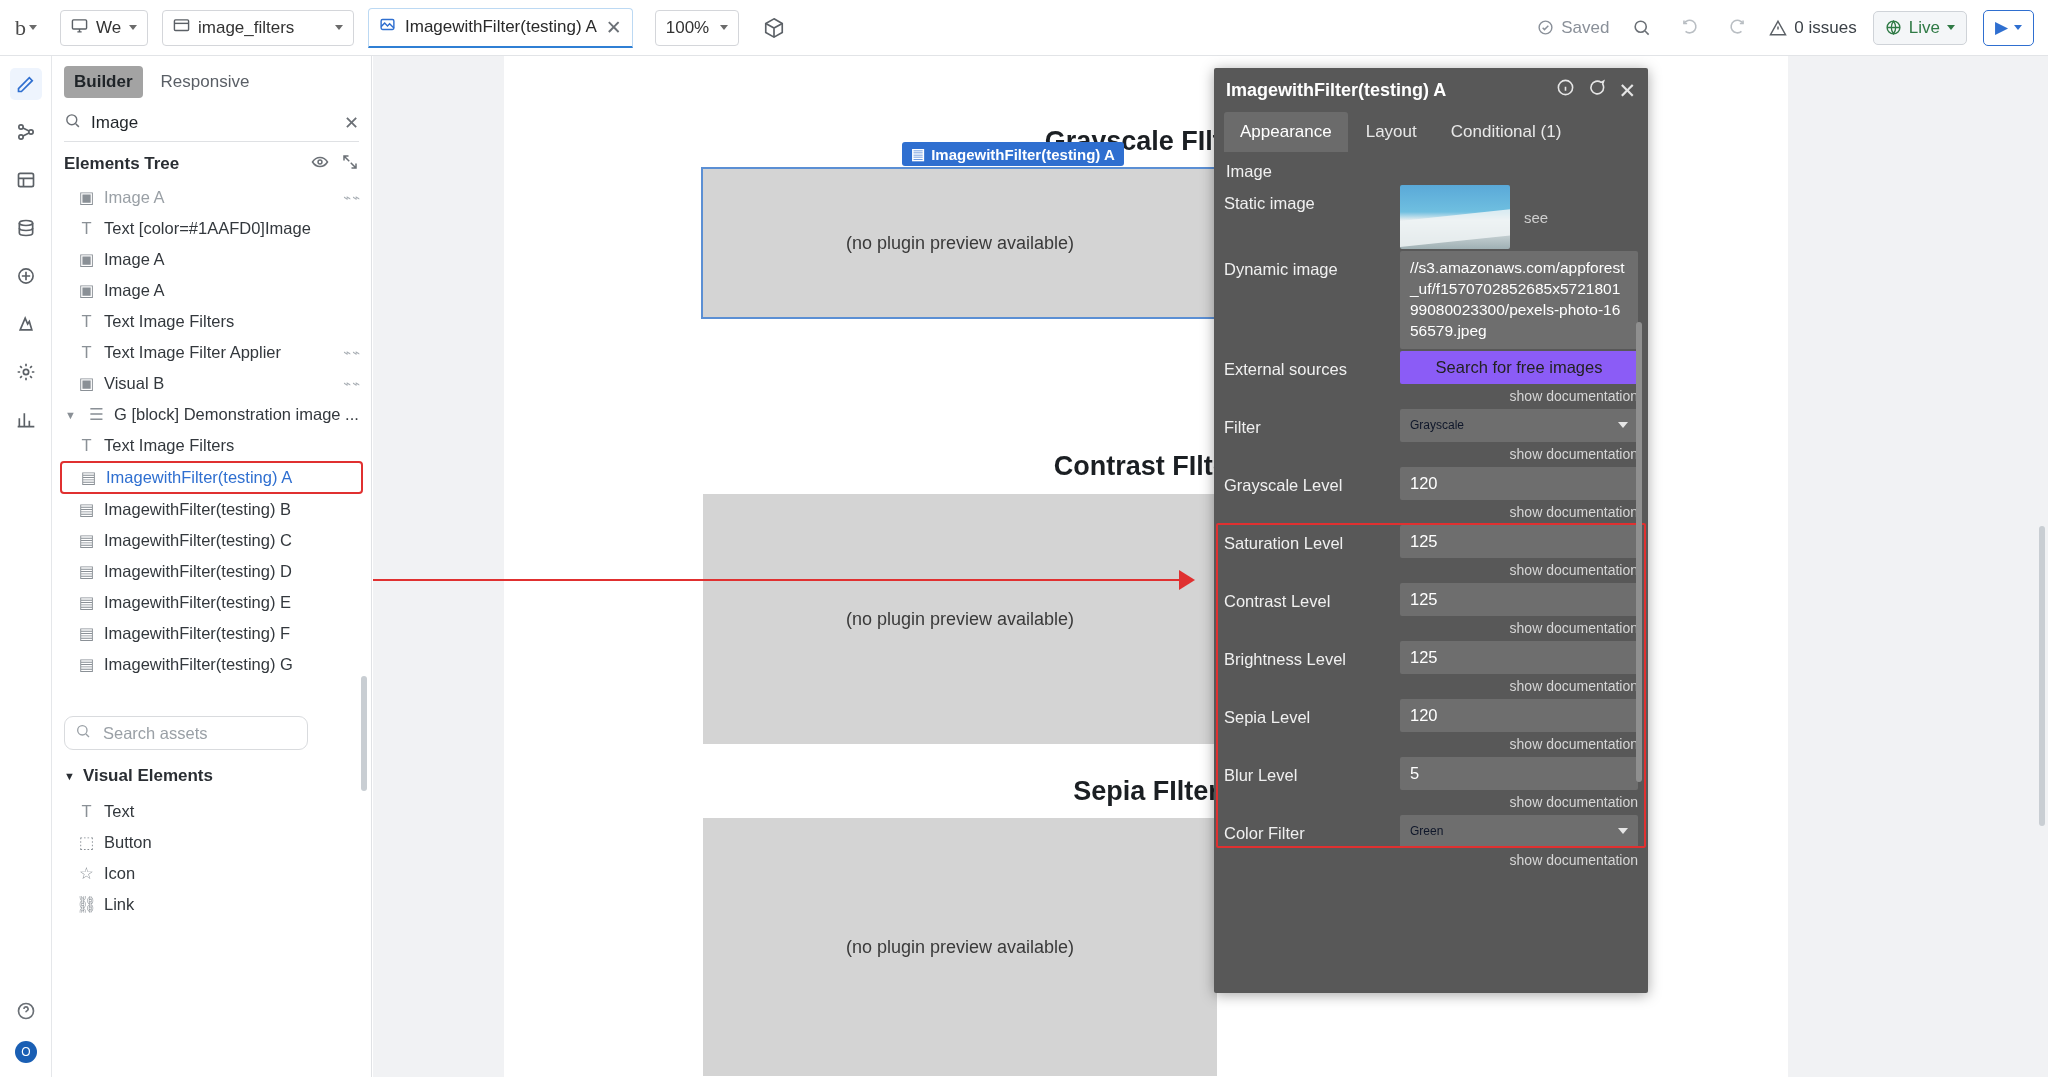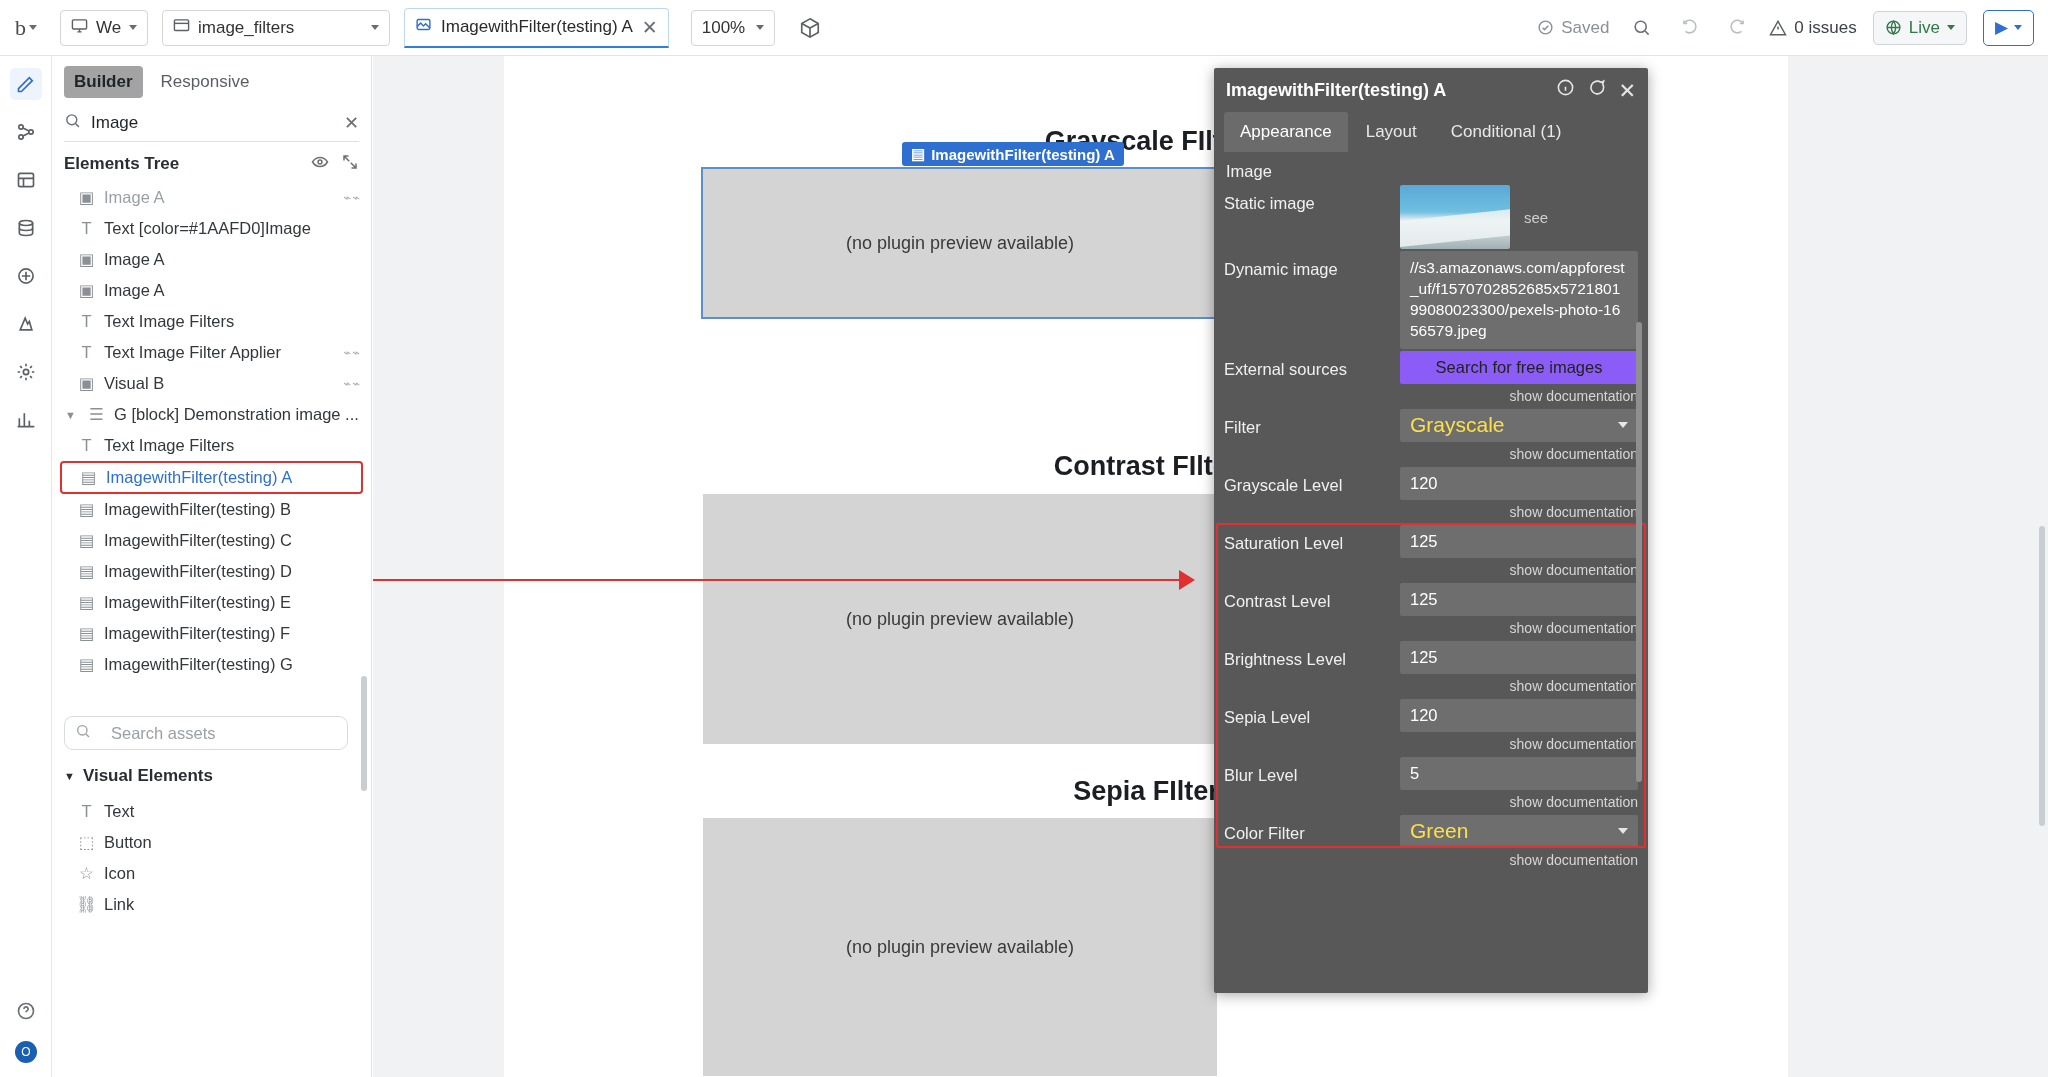--- a/index.html
+++ b/index.html
@@ -27,21 +27,21 @@
   .logo-b { font-size: 22px; font-weight: 400; font-family: "Liberation Serif", serif; }
   .caret { width: 0; height: 0; border-left: 4px solid transparent;
            border-right: 4px solid transparent; border-top: 5px solid #6b6b6b; }
   .tb-select {
     height: 36px; border: 1px solid #d4d6da; border-radius: 4px;
     display: flex; align-items: center; padding: 0 10px; gap: 8px;
     background: #fff; font-size: 17px; color: #333;
   }
   .tb-select .label { flex: 1; white-space: nowrap; overflow: hidden; }
   .sel-web { width: 88px; margin-left: 8px; }
-  .sel-page { width: 228px; margin-left: 14px; }
+  .sel-page { width: 192px; margin-left: 14px; }
   .sel-zoom { width: 84px; margin-left: 22px; }
   .tab-chip {
     height: 40px; margin-left: 14px; min-width: 214px;
     border: 1px solid #bcd9f3; border-bottom: 2px solid #2f7fd4;
     border-radius: 4px 4px 0 0; background: #fff;
     display: flex; align-items: center; padding: 0 10px; gap: 9px;
     font-size: 17px;
   }
   .tab-chip .x { margin-left: auto; color: #6b7076; font-size: 19px; line-height: 1; }
   .cube-btn { margin-left: 18px; width: 34px; height: 34px; display: flex;
@@ -106,23 +106,23 @@
   .trow .tico { width: 17px; display: flex; align-items: center; justify-content: center; color: #8a9096; }
   .trow.dim { color: #9aa0a6; }
   .trow .trail { margin-left: auto; color: #a8aeb4; font-size: 13px; letter-spacing: 1px; }
   .trow.selected {
     color: #2f6fd0; background: #fff;
     border: 2px solid #e03030; border-radius: 4px;
     margin: 0 8px 0 8px; padding-left: 18px; height: 33px;
   }
   .trow.group { padding-left: 10px; font-weight: 400; }
   .assets-search {
-    position: absolute; left: 12px; top: 660px; width: 284px; height: 34px;
+    position: absolute; left: 12px; top: 660px; width: 244px; height: 34px;
     border: 1px solid #d9dbde; border-radius: 9px; display: flex; align-items: center;
-    gap: 20px; padding: 0 10px; color: #9aa0a6; font-size: 16.5px; background: #fff;
+    gap: 12px; padding: 0 10px; color: #9aa0a6; font-size: 16.5px; background: #fff;
   }
   .ve-head {
     position: absolute; left: 12px; top: 710px; font-size: 17px; font-weight: 700;
     color: #2a2e33; display: flex; align-items: center; gap: 8px;
   }
   .ve-list { position: absolute; left: 0; top: 740px; width: 320px; }
   .scroll-thumb {
     position: absolute; right: 4px; top: 620px; width: 6px; height: 115px;
     background: #c9ced3; border-radius: 3px;
   }
@@ -183,21 +183,21 @@
   .plabel { width: 176px; font-size: 16.5px; color: #f0f0f0; padding-top: 9px; }
   .pfield { flex: 1; }
   .pinput {
     background: #6e6e6e; border: none; border-radius: 2px; height: 33px;
     display: flex; align-items: center; padding: 0 10px; font-size: 16.5px; color: #fff;
   }
   .pinput.multi { height: auto; min-height: 33px; padding: 7px 10px; line-height: 1.35;
                   font-size: 15.5px; word-break: break-all; }
   .pselect {
     background: #6e6e6e; border-radius: 2px; height: 33px; display: flex;
-    align-items: center; padding: 0 10px; font-size: 21px; color: #fde047;
+    align-items: center; padding: 0 10px; font-size: 12px; color: #0f172a;
   }
   .pselect .cv { margin-left: auto; width: 0; height: 0;
                  border-left: 5px solid transparent; border-right: 5px solid transparent;
                  border-top: 6px solid #e6e6e6; }
   .pbtn {
     background: #8b5cf6; color: #222; border-radius: 2px; height: 33px;
     display: flex; align-items: center; justify-content: center; font-size: 16.5px;
   }
   .doc { text-align: right; font-size: 14px; color: #d6d6d6; margin: 4px 0 3px 0; }
   .thumb {

